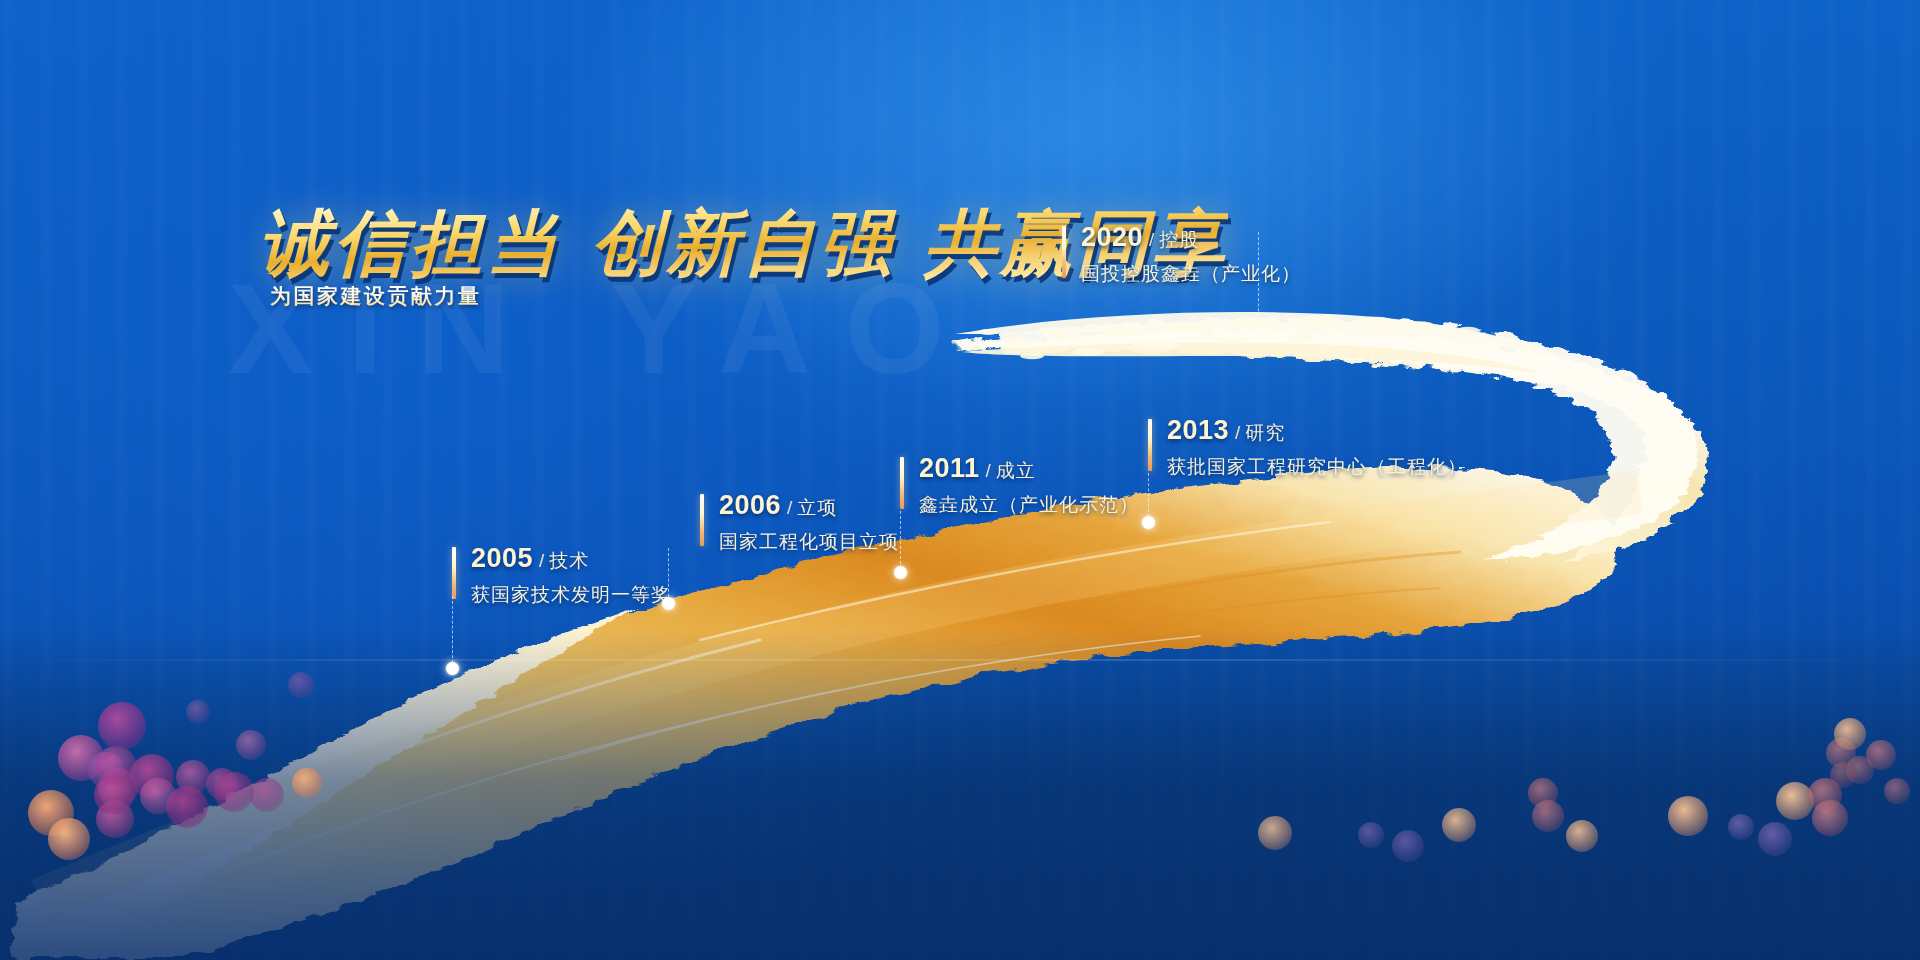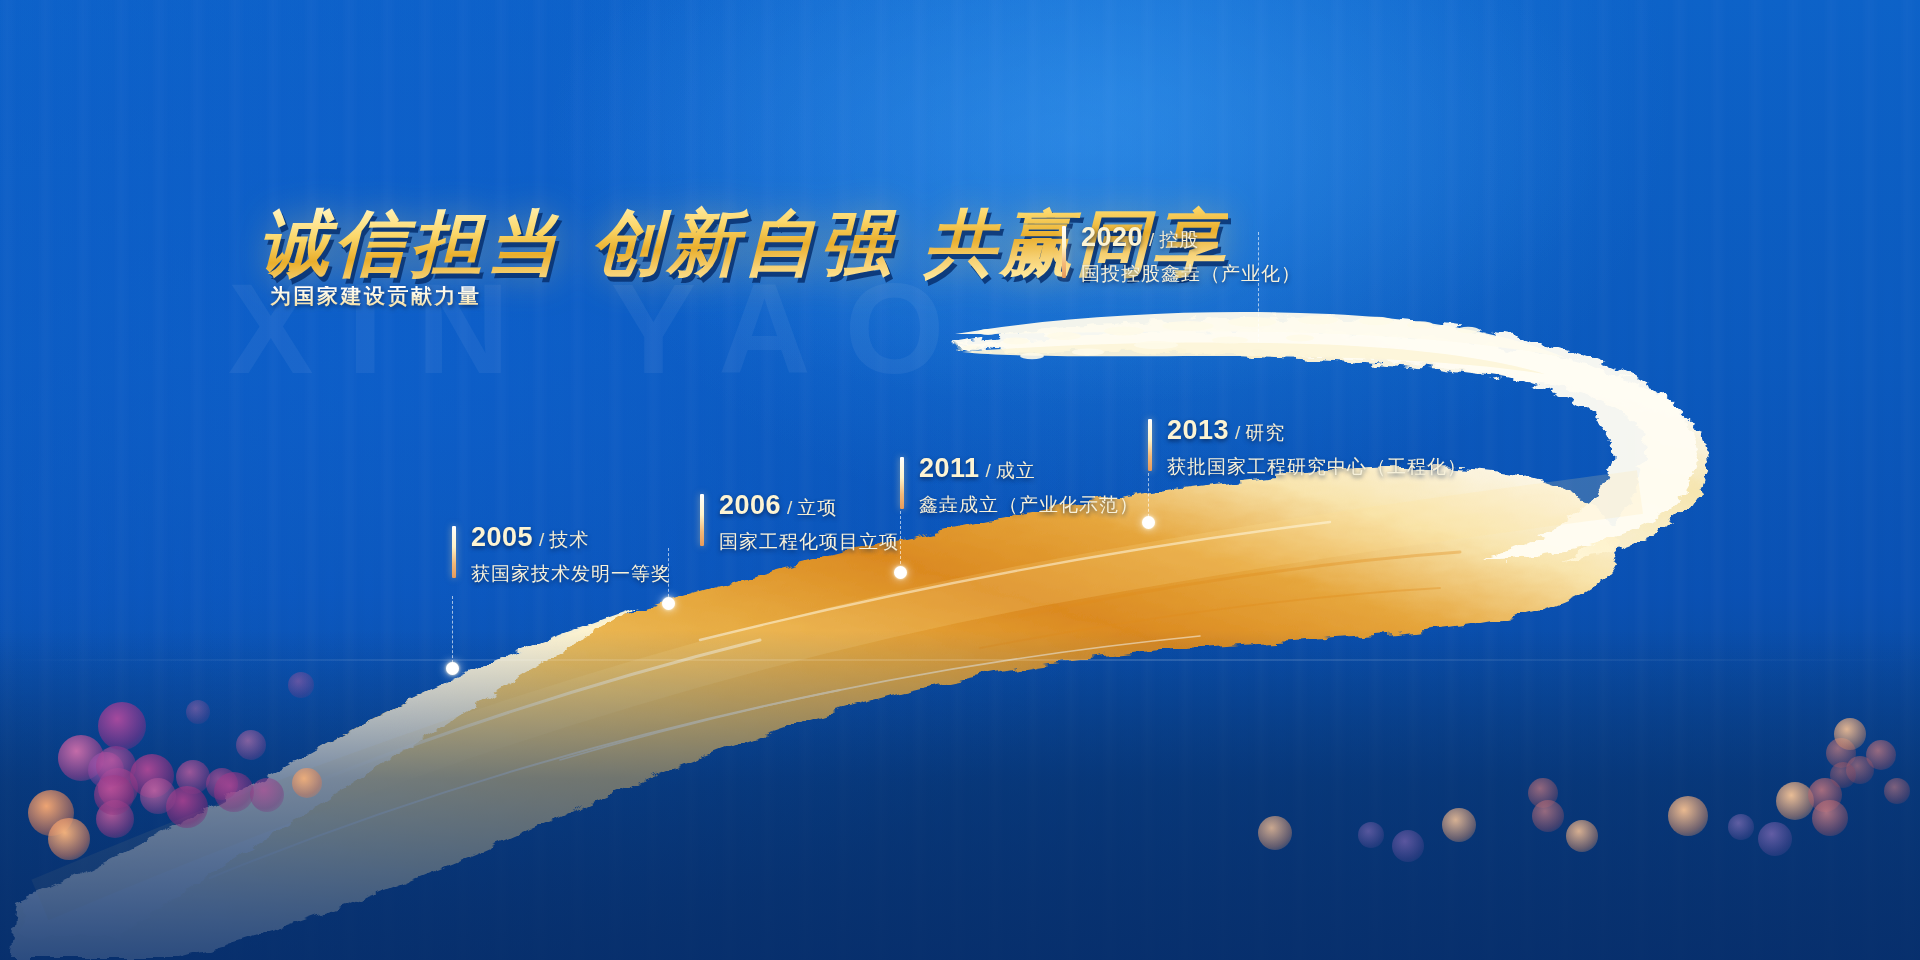--- a/index.html
+++ b/index.html
@@ -338,21 +338,21 @@
   </div>
 
   <div id="watermark">XIN YAO</div>
 
   <h1 id="headline">诚信担当 创新自强 共赢同享</h1>
 
   <div id="subs">
     <div class="sub-line">为国家建设贡献力量</div>
   </div>
 
-  <div class="milestone" style="left:452px; top:524px;">
+  <div class="milestone" style="left:452px; top:545px;">
     <div class="ms-bar"></div>
     <div class="ms-text">
       <div class="ms-head">
         <span class="ms-year">2005</span><span class="ms-sep">/</span><span class="ms-cat">技术</span>
       </div>
       <div class="ms-desc">获国家技术发明一等奖</div>
     </div>
   </div>
   <div class="leader" style="left:452px; top:596px; height:72px;"></div>
   <div class="dot" style="left:446px; top:662px;"></div>

